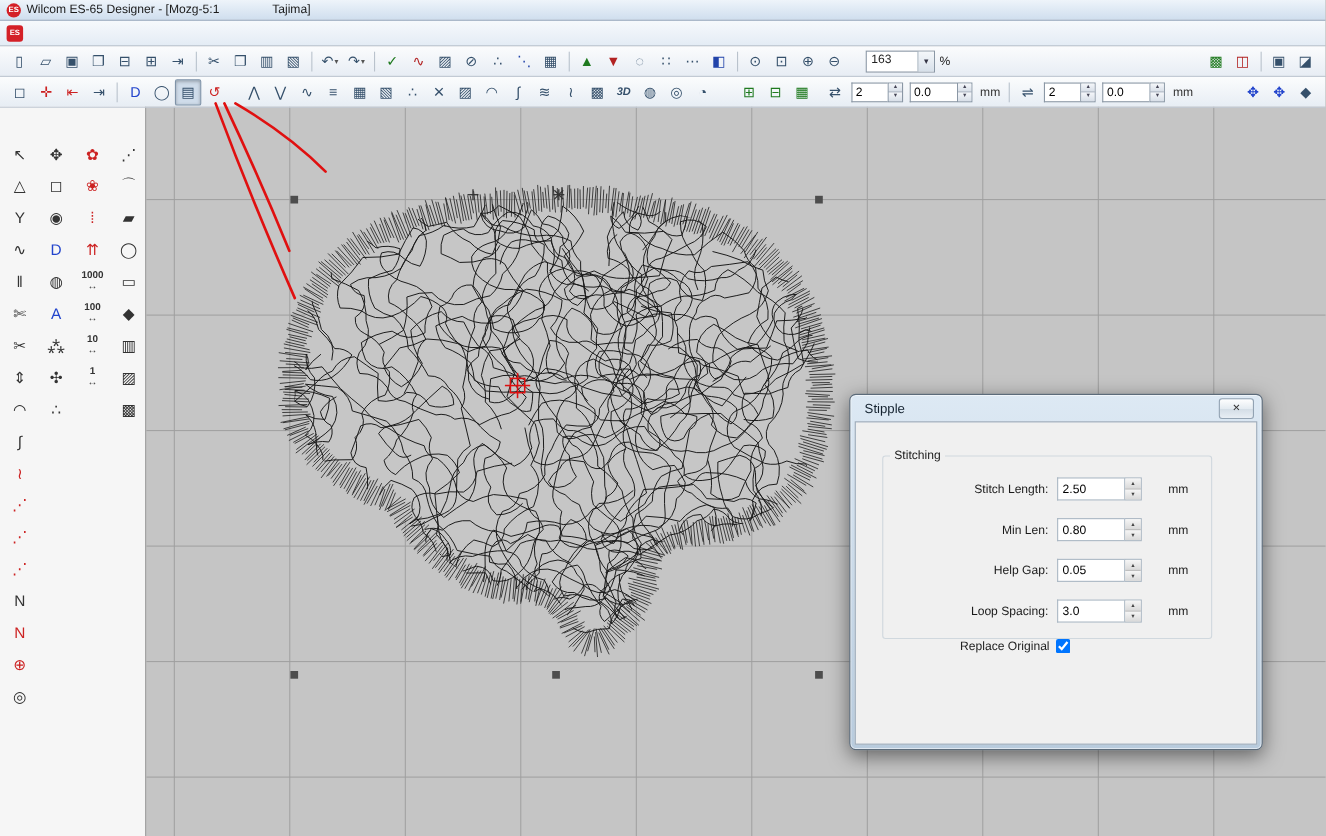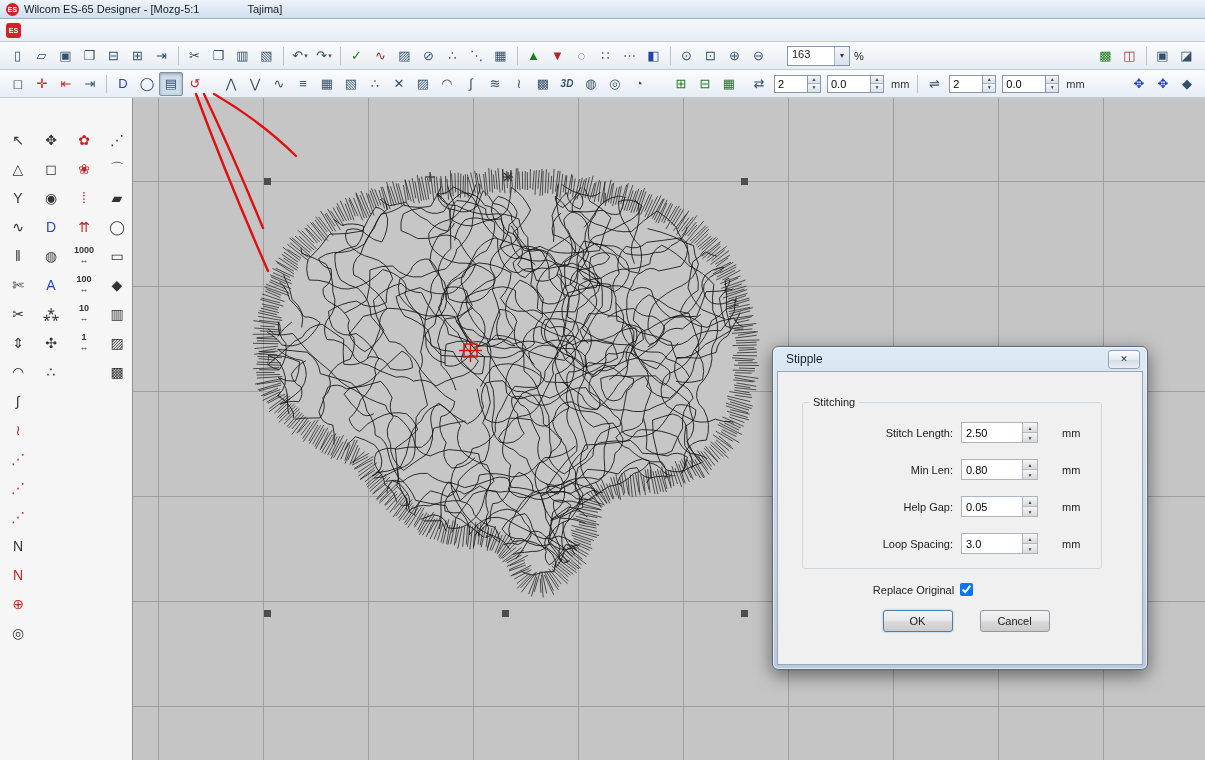--- a/index.html
+++ b/index.html
@@ -52,21 +52,21 @@
   .pcell{width:27px;height:25px;display:flex;flex-direction:column;align-items:center;justify-content:center;
     font-size:14px;color:#333;border:1px solid transparent;border-radius:2px;cursor:default;flex:none;}
   .pcell .num{font-size:9px;font-weight:bold;line-height:1.1;}
   .pcell .sub{font-size:9px;line-height:1;}
   .canvas{position:absolute;left:132px;top:0;right:0;bottom:0;background-color:#c5c5c5;z-index:0;
     background-image:linear-gradient(to right,#9e9e9e 1px,transparent 1px),
                      linear-gradient(to bottom,#9e9e9e 1px,transparent 1px);
     background-size:105px 105px;background-position:26px 85px;}
   .overlay{position:absolute;left:0;top:0;width:1205px;height:760px;z-index:8;pointer-events:none;}
   
-  .dialog{position:absolute;left:772px;top:346px;width:374px;height:322px;z-index:10;
+  .dialog{position:absolute;left:772px;top:358px;width:374px;height:322px;z-index:10;
     border:1px solid #5c6b7a;border-radius:6px;background:linear-gradient(#dde9f4,#b8cbdd);
     box-shadow:0 5px 18px rgba(0,0,0,.5), inset 0 0 0 1px rgba(255,255,255,.55);}
   .dlg-titlebar{height:24px;display:flex;align-items:center;padding:0 7px 0 13px;}
   .dlg-title{font-size:12px;color:#14222f;}
   .dlg-close{margin-left:auto;width:30px;height:17px;border:1px solid #93a3b3;border-radius:3px;
     background:linear-gradient(#fefefe,#e4ebf1 50%,#d2dce5 50%,#e8eef4);
     font-size:9px;color:#333;display:flex;align-items:center;justify-content:center;cursor:default;}
   .dlg-client{position:absolute;left:4px;right:4px;top:24px;bottom:4px;background:#f0f0f0;
     border:1px solid #98a8b8;padding-left:12px;}
   .groupbox{margin:24px 40px 0 12px;border:1px solid #d0d8de;border-radius:3px;padding:6px 0 6px;}
@@ -74,21 +74,21 @@
   .drow{display:flex;align-items:center;height:37px;}
   .drow label{width:150px;text-align:right;margin-right:8px;font-size:11px;color:#1a1a1a;}
   .spinbox{display:flex;height:21px;}
   .spinbox input{width:52px;border:1px solid #a9b6c2;border-right:none;padding:0 4px;font-size:11px;
     font-family:"Liberation Sans",sans-serif;}
   .spinbtns{display:flex;flex-direction:column;width:14px;border:1px solid #a9b6c2;}
   .spinbtns span{flex:1;font-size:5px;display:flex;align-items:center;justify-content:center;
     background:linear-gradient(#f6f6f6,#d9d9d9);color:#444;cursor:default;}
   .spinbtns span + span{border-top:1px solid #b9b9b9;}
   .unit{margin-left:24px;font-size:11px;}
-  .replace-row{display:flex;align-items:center;justify-content:center;margin-top:14px;gap:6px;
+  .replace-row{display:flex;align-items:center;justify-content:center;gap:6px;
     padding-right:86px;font-size:11px;}
   .replace-row input{width:13px;height:13px;margin:0;}
   .btn-row{display:flex;justify-content:center;gap:27px;margin-top:14px;}
   .btn{width:70px;height:22px;border:1px solid #8e9aa5;border-radius:3px;font-size:11px;color:#1a1a1a;
     background:linear-gradient(#f4f4f4,#e9e9e9 45%,#d9d9d9 55%,#cccccc);cursor:default;
     font-family:"Liberation Sans",sans-serif;}
   .btn.default{border-color:#4e7fa6;box-shadow:0 0 2px #7db2d8;}
 </style>
 </head>
 <body>
@@ -1413,18 +1413,14 @@
         <span class="unit">mm</span>
       </div>
 
     </fieldset>
 
     <div class="replace-row">
       <span>Replace Original</span>
       <input type="checkbox" checked="true" style="">
     </div>
 
-    <div class="btn-row">
-      <button class="btn default">OK</button>
-      <button class="btn">Cancel</button>
-    </div>
   </div>
 </div>
 
 </body></html>

